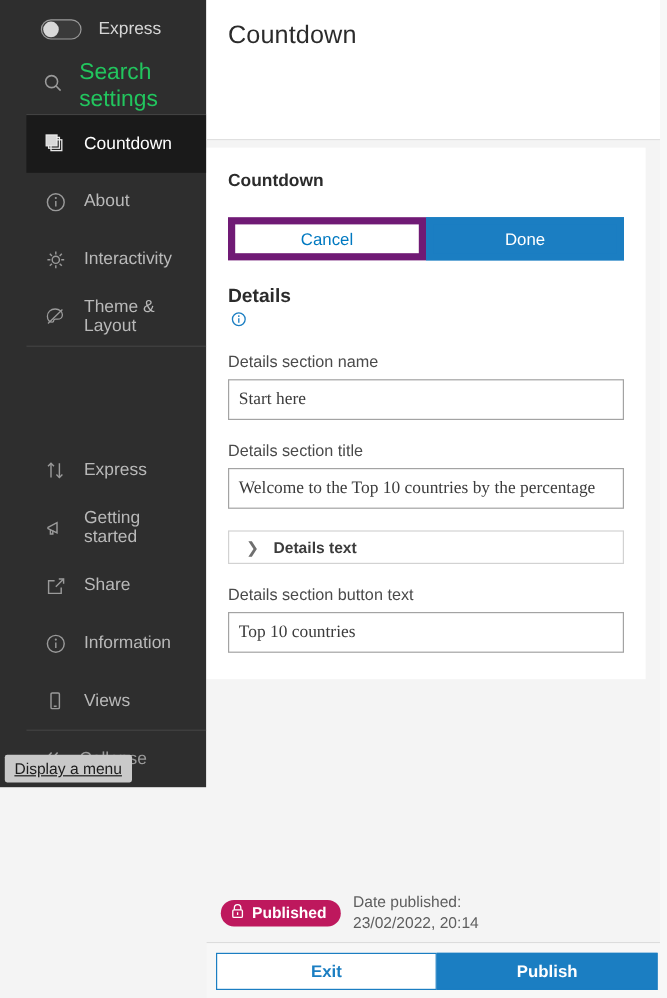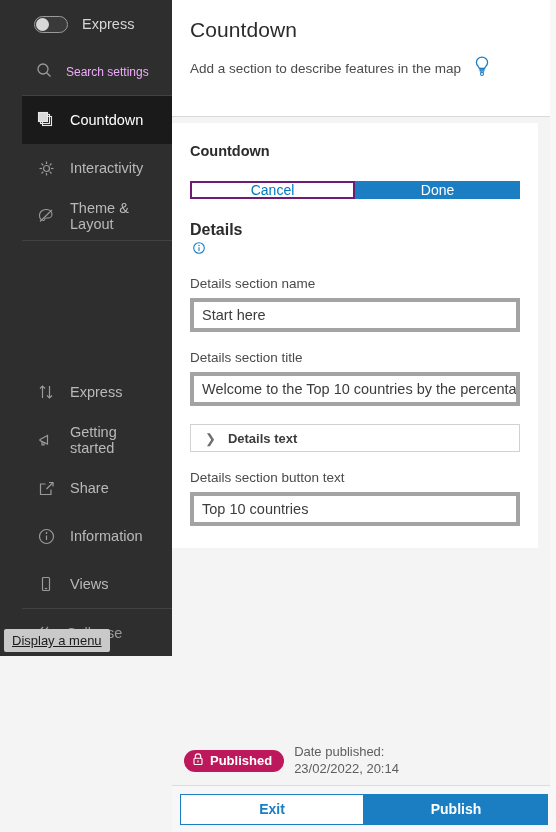--- a/index.html
+++ b/index.html
@@ -55,21 +55,21 @@
   }
 
   .sb-search-row {
     height: 48px;
     display: flex;
     align-items: center;
     padding: 0 14px;
     gap: 14px;
     border-bottom: 1px solid #424242;
   }
-  .sb-search-label { color: #f0abfc; font-size: 12px; }
+  .sb-search-label { color: #22c55e; font-size: 19px; }
 
   .sb-nav { padding-top: 0; }
   .sb-item {
     height: 48px;
     display: flex;
     align-items: center;
     padding: 0 14px;
     gap: 14px;
     color: #b9b9b9;
     font-size: 14.5px;
@@ -170,26 +170,26 @@
     margin-bottom: 22px;
   }
 
   .btn-row {
     display: flex;
     width: 100%;
     margin-bottom: 22px;
   }
   .btn {
     flex: 1 1 50%;
-    height: 18px;
+    height: 36px;
     font-size: 14px;
     display: flex;
     align-items: center;
     justify-content: center;
-    border: 2px solid #701a75;
+    border: 6px solid #701a75;
     cursor: pointer;
     font-family: "Liberation Sans", sans-serif;
   }
   .btn-cancel { background: #ffffff; color: #0079c1; }
   .btn-done { background: #1b7ec2; color: #ffffff; border-color: #1b7ec2; }
 
   .section-label {
     font-size: 16px;
     font-weight: bold;
     color: #2b2b2b;
@@ -203,26 +203,26 @@
 
   .field { margin-top: 18px; }
   .field-label {
     font-size: 13.5px;
     color: #4a4a4a;
     margin-bottom: 7px;
   }
   .field-input {
     width: 100%;
     height: 34px;
-    border: 4px solid #a3a3a3;
+    border: 1px solid #a3a3a3;
     background: #ffffff;
     font-size: 14.5px;
     color: #3c3c3c;
     padding: 0 8px;
-    font-family: Liberation Sans, sans-serif;
+    font-family: Liberation Serif, serif;
     outline: none;
     white-space: nowrap;
     overflow: hidden;
     display: flex;
     align-items: center;
   }
   .collapse-row {
     width: 100%;
     height: 28px;
     border: 1px solid #d2d2d2;
@@ -326,20 +326,30 @@
         <span class="ico">
           <svg width="18" height="18" viewBox="0 0 18 18">
               <rect x="5.5" y="5.5" width="9" height="9" fill="none" stroke="#e8e8e8" stroke-width="1.1"></rect>
               <rect x="3.5" y="3.5" width="9" height="9" fill="none" stroke="#e8e8e8" stroke-width="1.1"></rect>
               <rect x="1.5" y="1.5" width="9" height="9" fill="#d8d8d8" stroke="#e8e8e8" stroke-width="1.1"></rect>
             </svg>
         </span>
         <span>Countdown</span>
       </div>
 
+      <div class="sb-item">
+        <span class="ico">
+          <svg width="17" height="17" viewBox="0 0 17 17">
+              <circle cx="8.5" cy="8.5" r="7" fill="none" stroke="#9a9a9a" stroke-width="1.2"></circle>
+              <circle cx="8.5" cy="5" r=".9" fill="#9a9a9a"></circle>
+              <line x1="8.5" y1="7.5" x2="8.5" y2="12" stroke="#9a9a9a" stroke-width="1.2"></line>
+            </svg>
+        </span>
+        <span>About</span>
+      </div>
 
       <div class="sb-item">
         <span class="ico">
           <svg width="17" height="17" viewBox="0 0 17 17">
               <circle cx="8.5" cy="8.5" r="3" fill="none" stroke="#9a9a9a" stroke-width="1.2"></circle>
               <g stroke="#9a9a9a" stroke-width="1.2">
                 <line x1="8.5" y1="1.5" x2="8.5" y2="4"></line>
                 <line x1="8.5" y1="13" x2="8.5" y2="15.5"></line>
                 <line x1="1.5" y1="8.5" x2="4" y2="8.5"></line>
                 <line x1="13" y1="8.5" x2="15.5" y2="8.5"></line>
@@ -436,34 +446,20 @@
 
     </div>
 
     <div class="tooltip">Display a menu</div>
   </div>
 
   <div class="main">
 
     <div class="panel-header">
       <div class="panel-title">Countdown</div>
-      <div class="panel-sub-row">
-        <div class="panel-sub">Add a section to describe features in the map</div>
-        <span class="bulb">
-          <svg width="22" height="26" viewBox="0 0 22 26">
-              <path d="M11 3.2c-3.2 0-5.6 2.4-5.6 5.3 0 2.1 1.2 3.3 2.1 4.3.6.7.9 1.2.9 1.9h5.2c0-.7.3-1.2.9-1.9.9-1 2.1-2.2 2.1-4.3 0-2.9-2.4-5.3-5.6-5.3z" fill="none" stroke="#1b7ec2" stroke-width="1.3"></path>
-              <line x1="8.6" y1="16" x2="13.4" y2="16" stroke="#1b7ec2" stroke-width="1.2"></line>
-              <line x1="9" y1="18" x2="13" y2="18" stroke="#1b7ec2" stroke-width="1.2"></line>
-              <line x1="9.2" y1="13.5" x2="9.2" y2="17.5" stroke="#1b7ec2" stroke-width="1"></line>
-              <line x1="11" y1="13.5" x2="11" y2="17.5" stroke="#1b7ec2" stroke-width="1"></line>
-              <line x1="12.8" y1="13.5" x2="12.8" y2="17.5" stroke="#1b7ec2" stroke-width="1"></line>
-              <circle cx="11" cy="20" r="1.5" fill="none" stroke="#1b7ec2" stroke-width="1.1"></circle>
-            </svg>
-        </span>
-      </div>
     </div>
 
     <div class="scroll-area">
       <div class="card">
 
         <div class="card-title">Countdown</div>
 
         <div class="btn-row">
           <div class="btn btn-cancel">Cancel</div>
           <div class="btn btn-done">Done</div>

